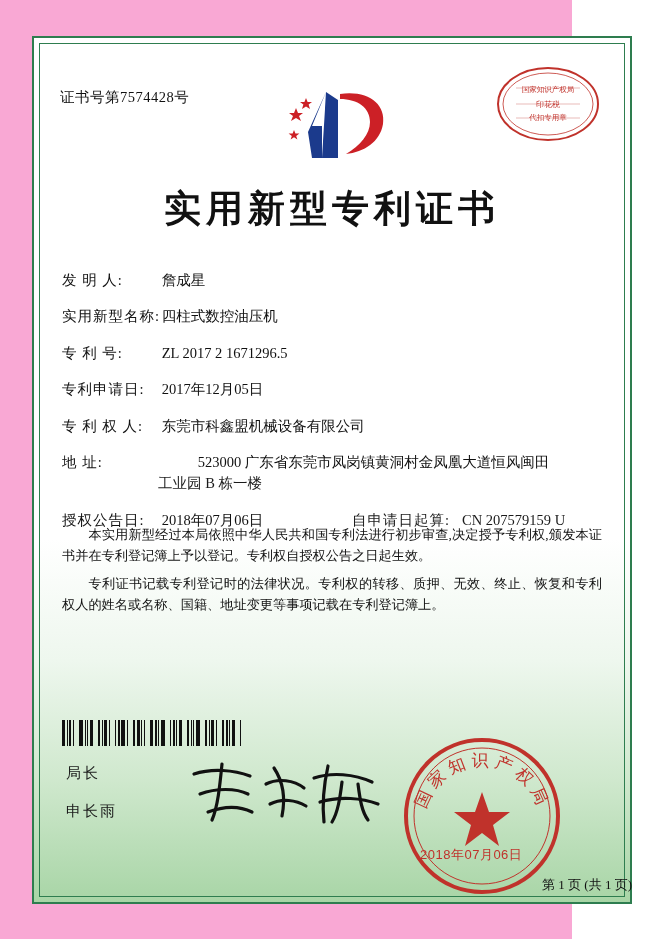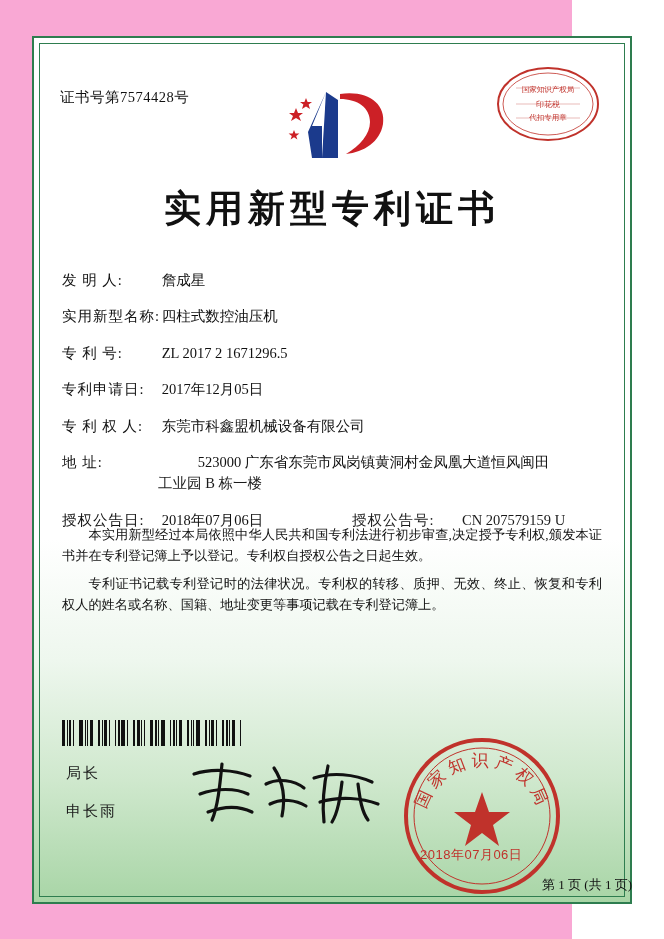--- a/index.html
+++ b/index.html
@@ -293,21 +293,21 @@
 
       <div class="field-row addr">
         <span class="field-label">地 址:</span>
         <span class="field-value">523000 广东省东莞市凤岗镇黄洞村金凤凰大道恒风闽田</span>
         <span class="addr-line2">工业园 B 栋一楼</span>
       </div>
 
       <div class="field-row two-col">
         <span class="field-label">授权公告日:</span>
         <span class="field-value">2018年07月06日</span>
-        <span class="right-label">授权公告号:</span>
+        <span class="right-label">自申请日起算:</span>
         <span class="right-value">CN 207579159 U</span>
       </div>
 
     </div>
 
     <div class="body-text">
       <p>本实用新型经过本局依照中华人民共和国专利法进行初步审查,决定授予专利权,颁发本证书并在专利登记簿上予以登记。专利权自授权公告之日起生效。</p>
       <p>专利证书记载专利登记时的法律状况。专利权的转移、质押、无效、终止、恢复和专利权人的姓名或名称、国籍、地址变更等事项记载在专利登记簿上。</p>
     </div>
 

